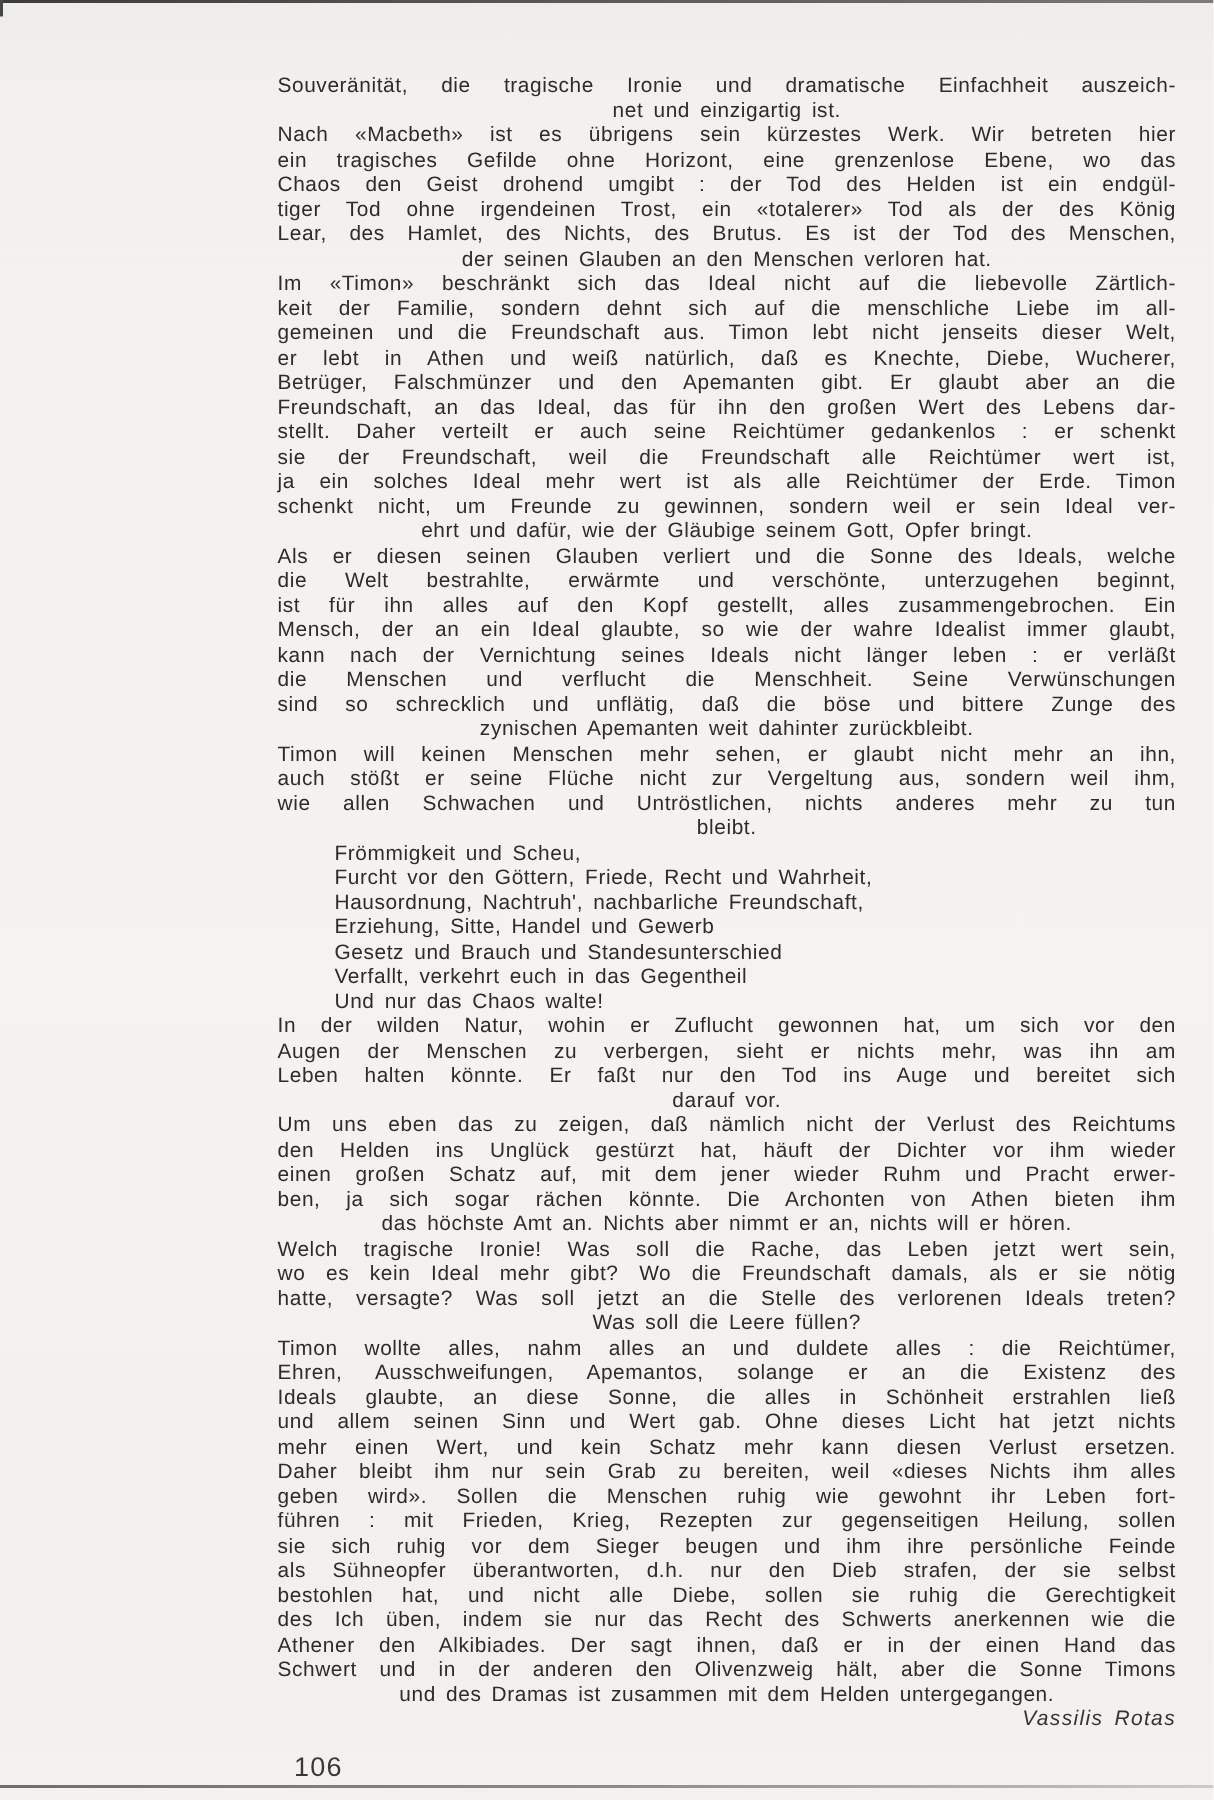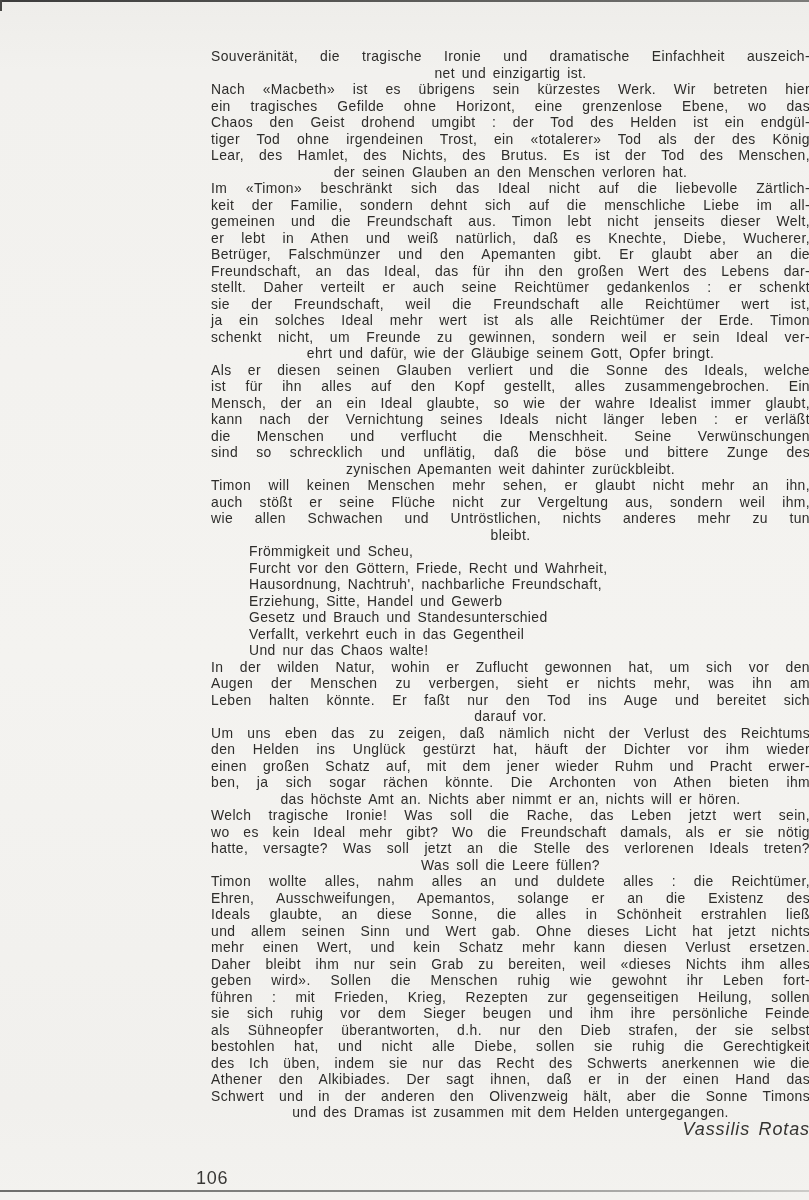--- a/index.html
+++ b/index.html
@@ -27,21 +27,21 @@
     background: #474745;
   }
   .scan-edge-bottom {
     position: absolute;
     top: 1190px; left: 0;
     width: 100%; height: 2px;
     background: linear-gradient(90deg, #6e6e6c, #8a8a88 50%, #b3b2b0 84%, #cccbc8);
   }
   .text-block {
     position: absolute;
-    left: 211px;
+    left: 185px;
     top: 48px;
     width: 599px;
     font-size: 13.9px;
     line-height: 16.5px;
     color: #2d2c2a;
     letter-spacing: 0.4px;
     word-spacing: 2.5px;
   }
   .ln { white-space: normal; }
   .ln-j {
@@ -49,21 +49,21 @@
     text-align-last: justify;
   }
   .ln-l { text-align: center; }
   .ln-v {
     text-align: left;
     padding-left: 38px;
   }
   .ln-sig {
     text-align: right;
     font-style: italic;
-    font-size: 18px;
+    font-size: 14px;
     letter-spacing: 0.9px;
     color: #343331;
   }
   .page-number {
     position: absolute;
     left: 196px;
     top: 1168px;
     font-size: 18px;
     letter-spacing: 0.8px;
     color: #393836;
@@ -89,20 +89,21 @@
       <div class="ln ln-j">gemeinen und die Freundschaft aus. Timon lebt nicht jenseits dieser Welt,</div>
       <div class="ln ln-j">er lebt in Athen und weiß natürlich, daß es Knechte, Diebe, Wucherer,</div>
       <div class="ln ln-j">Betrüger, Falschmünzer und den Apemanten gibt. Er glaubt aber an die</div>
       <div class="ln ln-j">Freundschaft, an das Ideal, das für ihn den großen Wert des Lebens dar-</div>
       <div class="ln ln-j">stellt. Daher verteilt er auch seine Reichtümer gedankenlos : er schenkt</div>
       <div class="ln ln-j">sie der Freundschaft, weil die Freundschaft alle Reichtümer wert ist,</div>
       <div class="ln ln-j">ja ein solches Ideal mehr wert ist als alle Reichtümer der Erde. Timon</div>
       <div class="ln ln-j">schenkt nicht, um Freunde zu gewinnen, sondern weil er sein Ideal ver-</div>
       <div class="ln ln-l">ehrt und dafür, wie der Gläubige seinem Gott, Opfer bringt.</div>
       <div class="ln ln-j">Als er diesen seinen Glauben verliert und die Sonne des Ideals, welche</div>
+      <div class="ln ln-j">die Welt bestrahlte, erwärmte und verschönte, unterzugehen beginnt,</div>
       <div class="ln ln-j">ist für ihn alles auf den Kopf gestellt, alles zusammengebrochen. Ein</div>
       <div class="ln ln-j">Mensch, der an ein Ideal glaubte, so wie der wahre Idealist immer glaubt,</div>
       <div class="ln ln-j">kann nach der Vernichtung seines Ideals nicht länger leben : er verläßt</div>
       <div class="ln ln-j">die Menschen und verflucht die Menschheit. Seine Verwünschungen</div>
       <div class="ln ln-j">sind so schrecklich und unflätig, daß die böse und bittere Zunge des</div>
       <div class="ln ln-l">zynischen Apemanten weit dahinter zurückbleibt.</div>
       <div class="ln ln-j">Timon will keinen Menschen mehr sehen, er glaubt nicht mehr an ihn,</div>
       <div class="ln ln-j">auch stößt er seine Flüche nicht zur Vergeltung aus, sondern weil ihm,</div>
       <div class="ln ln-j">wie allen Schwachen und Untröstlichen, nichts anderes mehr zu tun</div>
       <div class="ln ln-l">bleibt.</div>

